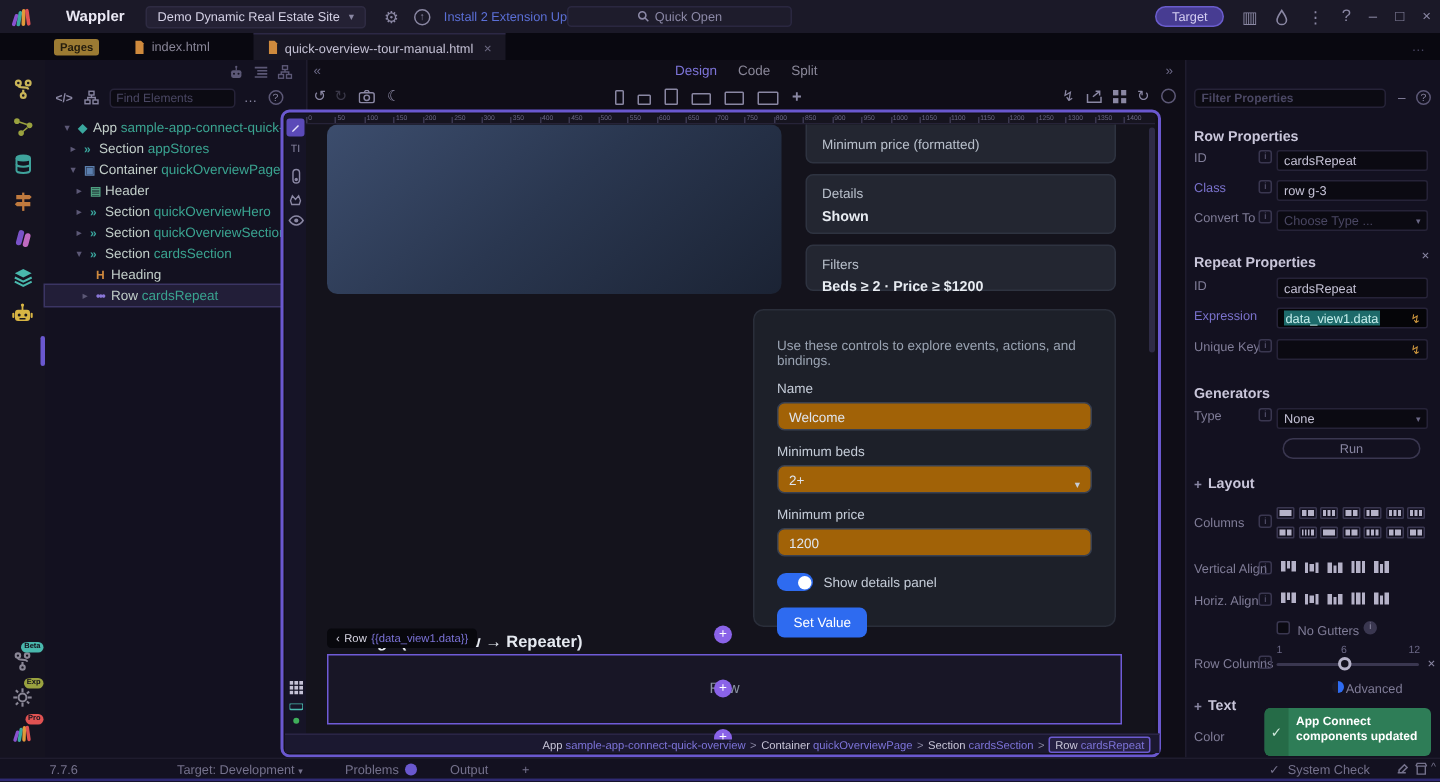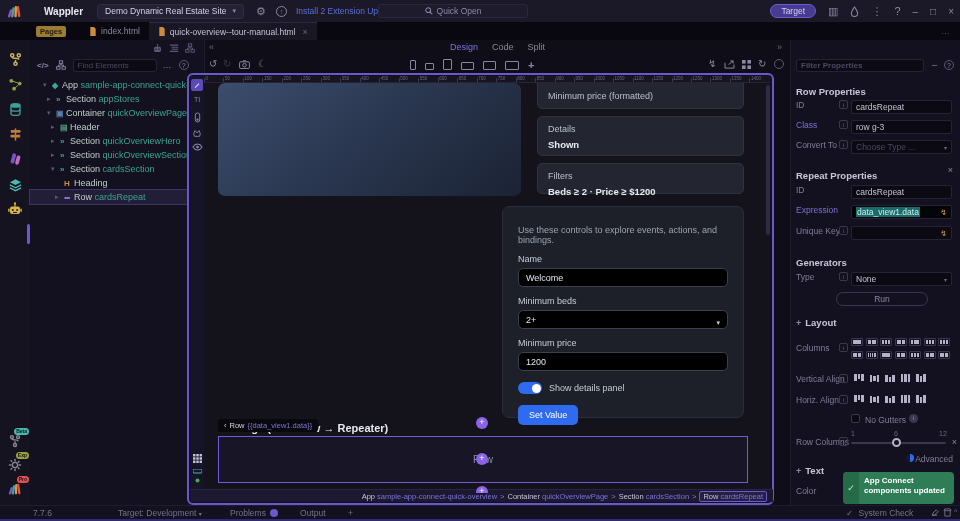--- a/index.html
+++ b/index.html
@@ -27,21 +27,21 @@
   .publish-btn { height:14px; padding:0 10px; background:#473c92; border:1px solid #6a5ccc;
     border-radius:8px; font-size:8.5px; color:#d5cff2; display:flex; align-items:center; }
   .win-icon { color:#8a87a3; font-size:10px; margin-left:12px; }
 
   
   .tabbar { position:absolute; left:0; top:22px; width:960px; height:18px; background:#090810;
     display:flex; align-items:center; }
   .pages-badge { margin-left:36px; height:11px; background:#9c7b33; color:#241d0e; font-weight:bold;
     font-size:7.5px; border-radius:2px; padding:0 4px; display:flex; align-items:center; }
   .tab { display:flex; align-items:center; gap:4px; height:18px; padding:0 9px; font-size:8.5px; color:#8a8799; }
-  .tab.active { background:#191724; color:#c5c2d6; border-top:1px solid #2c2845; }
+  .tab.active { background:#191724; color:#c5c2d6; border-top:1px solid #2c2845;margin-left:20px; }
   .tab .close { color:#6b6880; font-size:9px; margin-left:3px; }
   .tab-overflow { position:absolute; right:10px; top:4px; color:#4a4763; font-size:9px; }
 
   
   .rail { position:absolute; left:0; top:40px; width:30px; height:465px; background:#151320; }
   .rail-item { position:absolute; left:0; width:30px; height:22px; display:flex; align-items:center; justify-content:center; }
   .rail-badge { position:absolute; right:1px; top:-2px; font-size:5px; font-weight:bold; color:#14121c;
     border-radius:4px; padding:0 2px; line-height:7px; }
   .rail-active-bar { position:absolute; right:0; top:184px; width:3px; height:20px; background:#6a58cf; border-radius:2px; }
 
@@ -95,21 +95,21 @@
   .mini-title { font-size:9px; color:#b9c0cc; }
   .mini-value { font-size:9.5px; font-weight:bold; color:#e8ecf2; margin-top:5px; }
 
   .big-card { position:absolute; top:123px; height:212px; background:#1d2029; border:1px solid #2a2e3a;
     border-radius:7px; padding:13px 15px; }
   .bc-title { font-size:12.5px; font-weight:bold; color:#e5e9f0; }
   .bc-sub { font-size:9px; color:#9aa3b2; margin-top:5px; }
   .alert { margin-top:10px; background:#0b343c; border:1px solid #1b7a8a; border-radius:5px;
     padding:8px 9px; font-size:9px; color:#3ec3d5; }
   .form-label { font-size:9px; color:#c5ccd8; margin-top:9px; }
-  .form-input { width:100%; height:19px; margin-top:4px; background:#000000; border:1px solid #394050;
+  .form-input { width:100%; height:19px; margin-top:4px; background:#a16207; border:1px solid #394050;
     border-radius:5px; color:#dfe5ee; font-size:9px; padding:0 7px; font-family:"Liberation Sans",sans-serif; }
   .form-select { position:relative; }
   .form-select .chev { position:absolute; right:8px; top:9px; color:#c5ccd8; font-size:7px; }
   .toggle-row { display:flex; align-items:center; gap:7px; margin-top:11px; }
   .toggle { width:24px; height:12px; border-radius:6px; background:#2e6bf0; position:relative; }
   .toggle .knob { position:absolute; right:1.5px; top:1.5px; width:9px; height:9px; border-radius:50%; background:#fff; }
   .setvalue-btn { margin-top:11px; display:inline-block; background:#2e6bf0; color:#fff; font-size:9px;
     padding:5px 11px; border-radius:5px; }
 
   .row-tag { position:absolute; left:14px; top:336px; background:#08080d; border-radius:3px; height:13px;
@@ -145,21 +145,21 @@
   .rp-label.purple { color:#7a72cc; }
   .info-chip { position:absolute; left:48px; width:9px; height:9px; border:1px solid #3a3750; border-radius:2px;
     font-size:6px; color:#6b6886; text-align:center; line-height:8px; }
   .rp-input { position:absolute; left:60px; width:101px; height:14px; background:#0b0a12; border:1px solid #262338;
     border-radius:2px; font-size:8.5px; color:#c5c2d6; display:flex; align-items:center; padding:0 4px; }
   .rp-input .dim { color:#4a4763; }
   .rp-input .selchev { margin-left:auto; color:#6b6886; font-size:6px; }
   .expr-sel { background:#1d6a6a; color:#c8f0ee; padding:0 1px; }
   .bolt { margin-left:auto; color:#d29a3f; font-size:8px; }
   .x-close { position:absolute; right:8px; color:#8a87a3; font-size:9px; }
-  .run-btn { position:absolute; left:45px; width:92px; height:14px; border:1px solid #3a3750; border-radius:8px;
+  .run-btn { position:absolute; left:64px; width:92px; height:14px; border:1px solid #3a3750; border-radius:8px;
     font-size:8.5px; color:#8a87a3; display:flex; align-items:center; justify-content:center; }
   .move-glyph { color:#8a87a3; font-size:9px; font-weight:bold; margin:0 4px 0 5px; }
   .licon { width:12px; height:8px; border:1px solid #3a3750; border-radius:1px; display:inline-flex; gap:1px; padding:1px; }
   .licon i { background:#b5b2c8; flex:1; }
   .licon-row { position:absolute; left:60px; display:flex; gap:2.5px; }
   .al-icon { width:13px; height:10px; display:inline-flex; gap:1px; padding:1px; border-radius:1px; }
   .al-icon i { width:2.5px; background:#b5b2c8; }
   .al-top i { align-self:flex-start; } .al-top i:nth-child(1){height:7px} .al-top i:nth-child(2){height:5px} .al-top i:nth-child(3){height:7px}
   .al-mid i { align-self:center; } .al-mid i:nth-child(1){height:7px} .al-mid i:nth-child(2){height:5px} .al-mid i:nth-child(3){height:7px}
   .al-bot i { align-self:flex-end; } .al-bot i:nth-child(1){height:7px} .al-bot i:nth-child(2){height:5px} .al-bot i:nth-child(3){height:7px}
@@ -884,21 +884,21 @@
       <span class="rp-label" style="top:5px">Row Columns</span>
       <span class="info-chip" style="top:5px">i</span>
       <span class="slider-num" style="left:60px;top:-2px">1</span>
       <span class="slider-num" style="left:103px;top:-2px">6</span>
       <span class="slider-num" style="left:148px;top:-2px">12</span>
       <span class="slider-track" style="left:60px;top:10px;width:95px"></span>
       <span class="slider-knob" style="left:101px;top:6px"></span>
       <span class="x-close" style="top:5px;right:4px">×</span>
     </div>
     <div class="rp-row" style="top:414px">
-      <span style="position:absolute;right:8px;display:flex;align-items:flex-start;gap:1px">
+      <span style="position:absolute;right:26px;display:flex;align-items:flex-start;gap:1px">
         <span class="adv-dot"></span>
         <span style="font-size:8.5px;color:#807d98">Advanced</span>
       </span>
     </div>
     <div class="rp-row" style="top:425px;display:flex;align-items:center">
       <span class="move-glyph">+</span>
       <span class="rp-title" style="margin-left:0">Text</span>
     </div>
     <div class="rp-row" style="top:446px">
       <span class="rp-label">Color</span>

